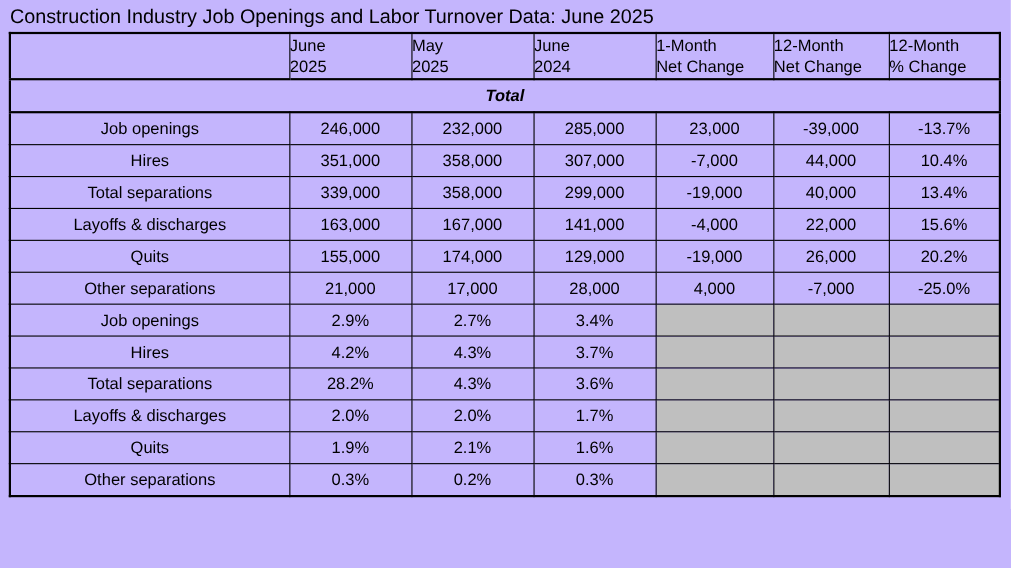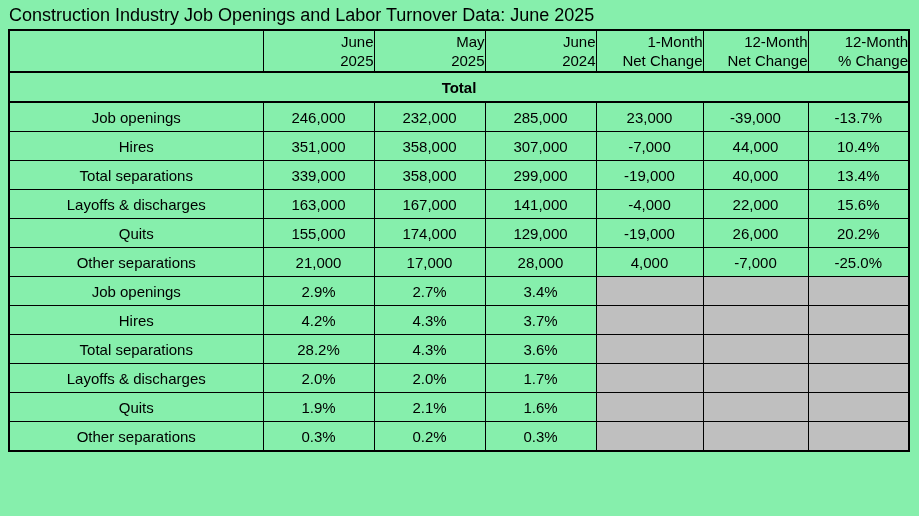--- a/index.html
+++ b/index.html
@@ -1,23 +1,23 @@
 <!DOCTYPE html>
 <html><head>
 <meta charset="utf-8">
 <style>
   html,body{margin:0;padding:0;background:#ffffff;}
   body{font-family:"Liberation Sans","DejaVu Sans",sans-serif;color:#000;}
-  .page{width:919px;height:516px;box-sizing:border-box;overflow:hidden;background:#86efac;}
+  .page{width:919px;height:516px;box-sizing:border-box;overflow:hidden;background:#c4b5fd;}
   .title{font-size:18px;line-height:22px;padding:4px 0 3px 9px;white-space:nowrap;}
   table.jolts{border-collapse:collapse;table-layout:fixed;margin-left:8px;width:900px;border:2px solid #000;}
   table.jolts td,table.jolts th{border:1px solid #000;font-size:15px;font-weight:normal;padding:0;overflow:hidden;}
-  thead th{height:40px;text-align:right;vertical-align:middle;white-space:pre-line;line-height:19px;border-bottom:2px solid #000;}
+  thead th{height:40px;text-align:left;vertical-align:middle;white-space:pre-line;line-height:19px;border-bottom:2px solid #000;}
   thead td.corner{border-bottom:2px solid #000;}
-  tr.section td{border-top:2px solid #000;border-bottom:2px solid #000;text-align:center;font-weight:bold;height:28px;}
+  tr.section td{border-top:2px solid #000;border-bottom:2px solid #000;text-align:center;font-weight:bold;font-style:italic;height:28px;}
   tbody td{height:28px;vertical-align:middle;}
   td.lbl{text-align:center;padding-left:12px;}
   td.lbl.ind{}
   td.num{text-align:center;}
   td.shaded{background:#BFBFBF;}
   .source{font-size:12.5px;line-height:15px;padding:4px 0 0 10px;}
 </style>
 </head>
 <body>
 

